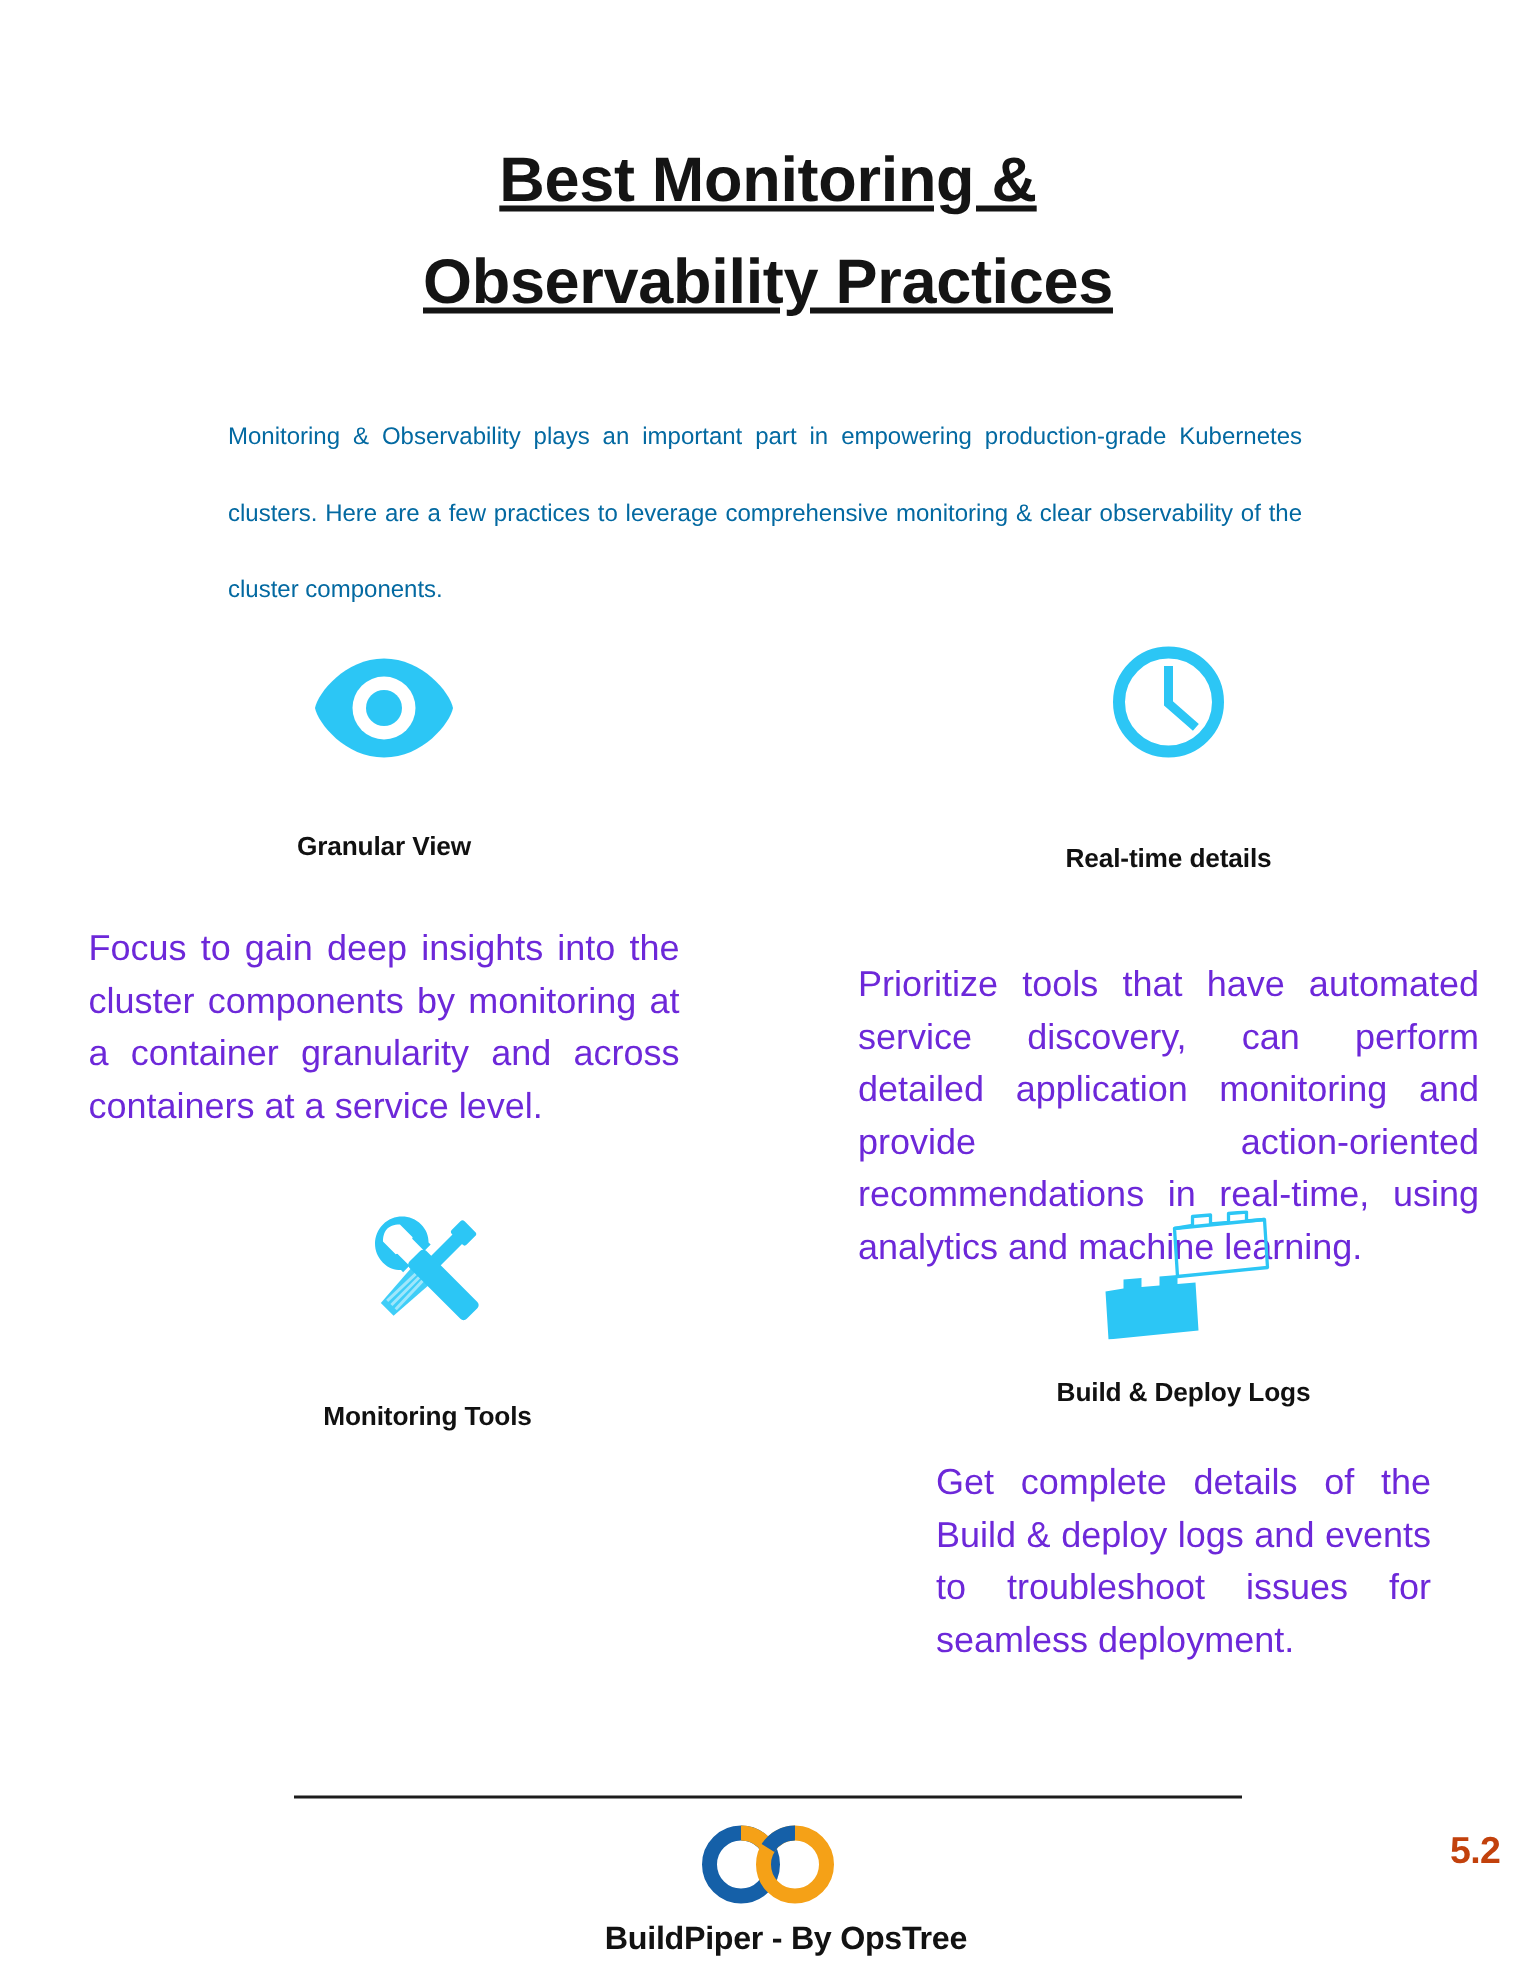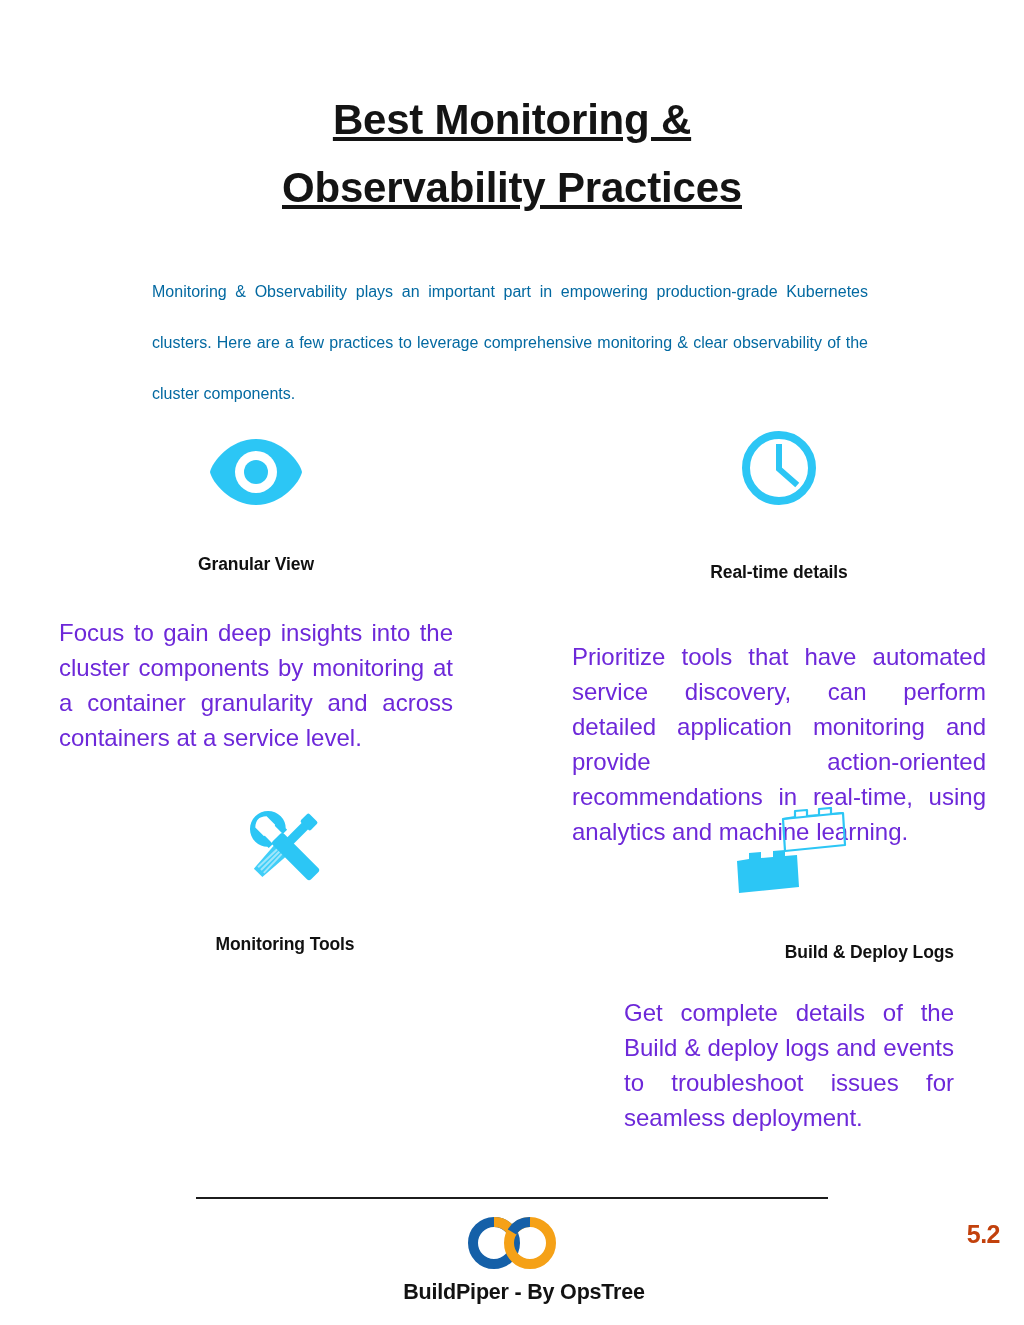--- a/index.html
+++ b/index.html
@@ -87,21 +87,21 @@
 
   #card-granular .card-heading { margin-top: 34px; }
   #card-granular .card-body    { margin-top: 40px; }
 
   #card-realtime .card-heading { margin-top: 42px; }
   #card-realtime .card-body    { margin-top: 56px; }
 
   #card-tools .card-heading { margin-top: 40px; }
   #card-tools .card-body    { margin-top: 22px; }
 
-  #card-logs .card-heading { margin-top: 40px; text-align: right; }
+  #card-logs .card-heading { margin-top: 16px; }
   #card-logs .card-body    { margin-top: 32px; }
 
   
   #icon-eye svg   { width: 96px;  height: 72px; display:block; }
   #icon-clock svg { width: 78px;  height: 78px; display:block; }
   #icon-tools svg { width: 92px;  height: 92px; display:block; }
   #icon-bricks svg{ width: 128px; height: 86px; display:block; }
 
   #card-realtime .card-icon { height: 104px; }
   #card-logs .card-icon     { height: 104px; }

